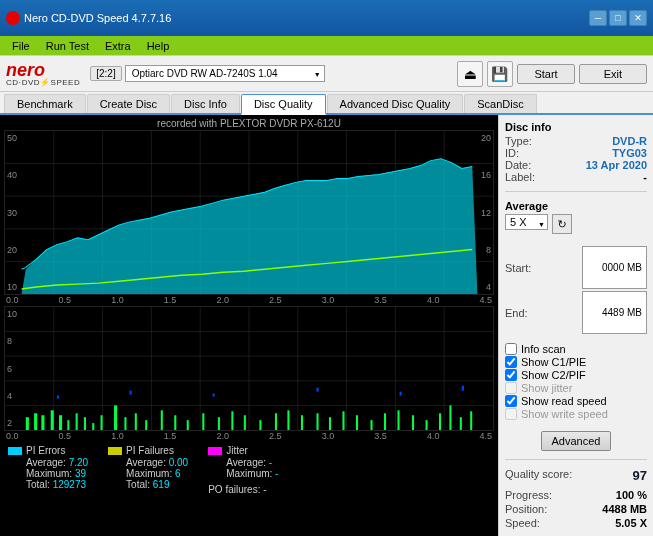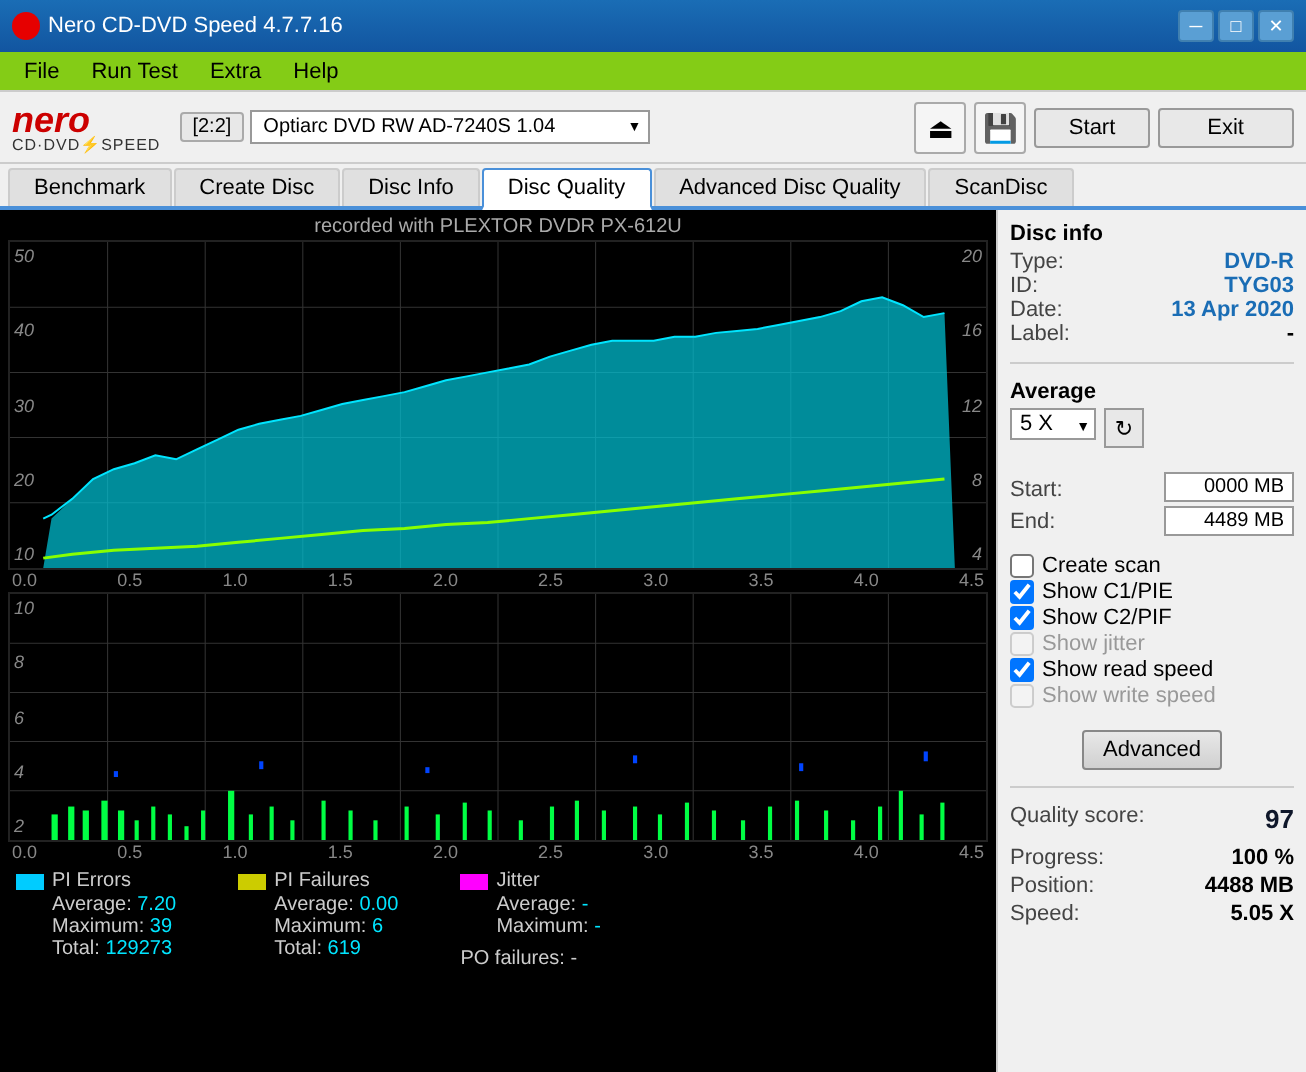--- a/index.html
+++ b/index.html
@@ -9,21 +9,21 @@
       background: #f0f0f0;
       font-family: 'Segoe UI', Tahoma, Arial, sans-serif;
       font-size: 11px;
       overflow: hidden;
     }
 
     
     .title-bar {
       background: linear-gradient(to bottom, #1a6db5, #1255a0);
       color: white;
-      height: 26px;
+      height: 36px;
       display: flex;
       align-items: center;
       justify-content: space-between;
       padding: 0 6px;
       user-select: none;
     }
     .title-bar-left {
       display: flex;
       align-items: center;
       gap: 4px;
@@ -204,21 +204,21 @@
     .chart-svg {
       width: 100%;
       height: 100%;
     }
 
     
     .legend-area {
       background: #000;
       display: flex;
       padding: 3px 6px;
-      gap: 31px;
+      gap: 20px;
       align-items: flex-start;
       color: #ccc;
       font-size: 10px;
     }
     .legend-group {
       display: flex;
       flex-direction: column;
       gap: 1px;
     }
     .legend-title-row {
@@ -313,21 +313,21 @@
       background: #e8e8e8;
       width: 20px; height: 20px;
       cursor: pointer;
       display: flex; align-items: center; justify-content: center;
       font-size: 11px;
     }
 
     .input-field {
       border: 1px solid #999;
       background: white;
-      padding: 1px 4px;
+      padding: 15px 4px;
       font-size: 11px;
       width: 70px;
       text-align: right;
     }
 
     .checkbox-row {
       display: flex;
       align-items: center;
       gap: 4px;
       font-size: 11px;
@@ -398,21 +398,20 @@
       color: #888;
       font-size: 9px;
       pointer-events: none;
       padding: 2px 0;
       text-align: right;
     }
 
     .chart-wrapper {
       position: relative;
       background: #000;
-      font-style: italic;
     }
   </style>
 </head>
 <body>
 
 <div class="title-bar">
   <div class="title-bar-left">
     <span class="title-icon"></span>
     <span>Nero CD-DVD Speed 4.7.7.16</span>
   </div>
@@ -683,35 +682,35 @@
           <select class="speed-select">
             <option>5 X</option>
             <option>4 X</option>
             <option>8 X</option>
             <option>Max</option>
           </select>
         </div>
         <button class="refresh-btn">↻</button>
       </div>
 
-      <div class="panel-row" style="align-items:flex-end; margin:2px 0;">
+      <div class="panel-row" style="align-items:center; margin:2px 0;">
         <span class="panel-label">Start:</span>
         <input type="text" class="input-field" value="0000 MB" style="width: 65px; font-size: 10px;">
       </div>
 
       <div class="panel-row" style="align-items:center; margin:2px 0;">
         <span class="panel-label">End:</span>
         <input type="text" class="input-field" value="4489 MB" style="width: 65px; font-size: 10px;">
       </div>
     </div>
 
     <div>
       <div class="checkbox-row">
         <input type="checkbox" style="">
-        <span>Create scan</span>
+        <span>Info scan</span>
       </div>
       <div class="checkbox-row">
         <input type="checkbox" checked="" style="">
         <span>Show C1/PIE</span>
       </div>
       <div class="checkbox-row">
         <input type="checkbox" checked="" style="">
         <span>Show C2/PIF</span>
       </div>
       <div class="checkbox-row disabled">

